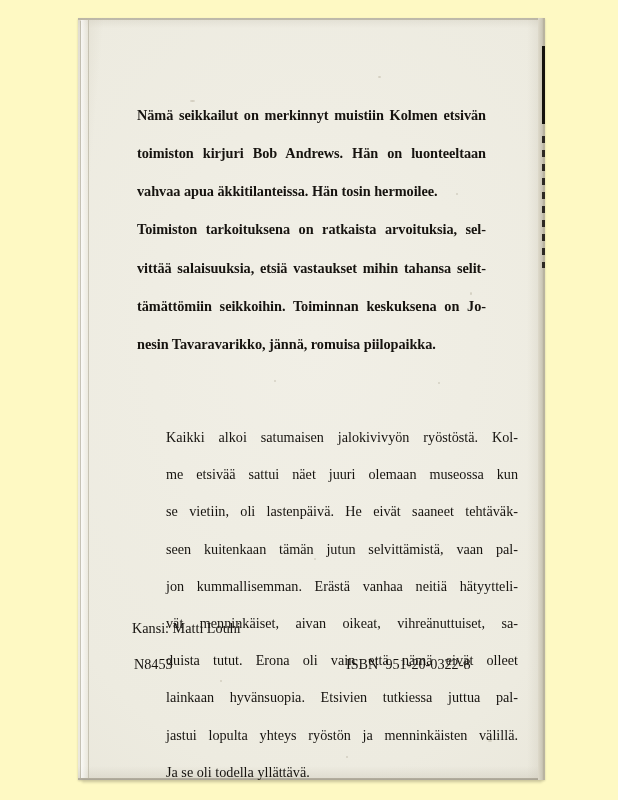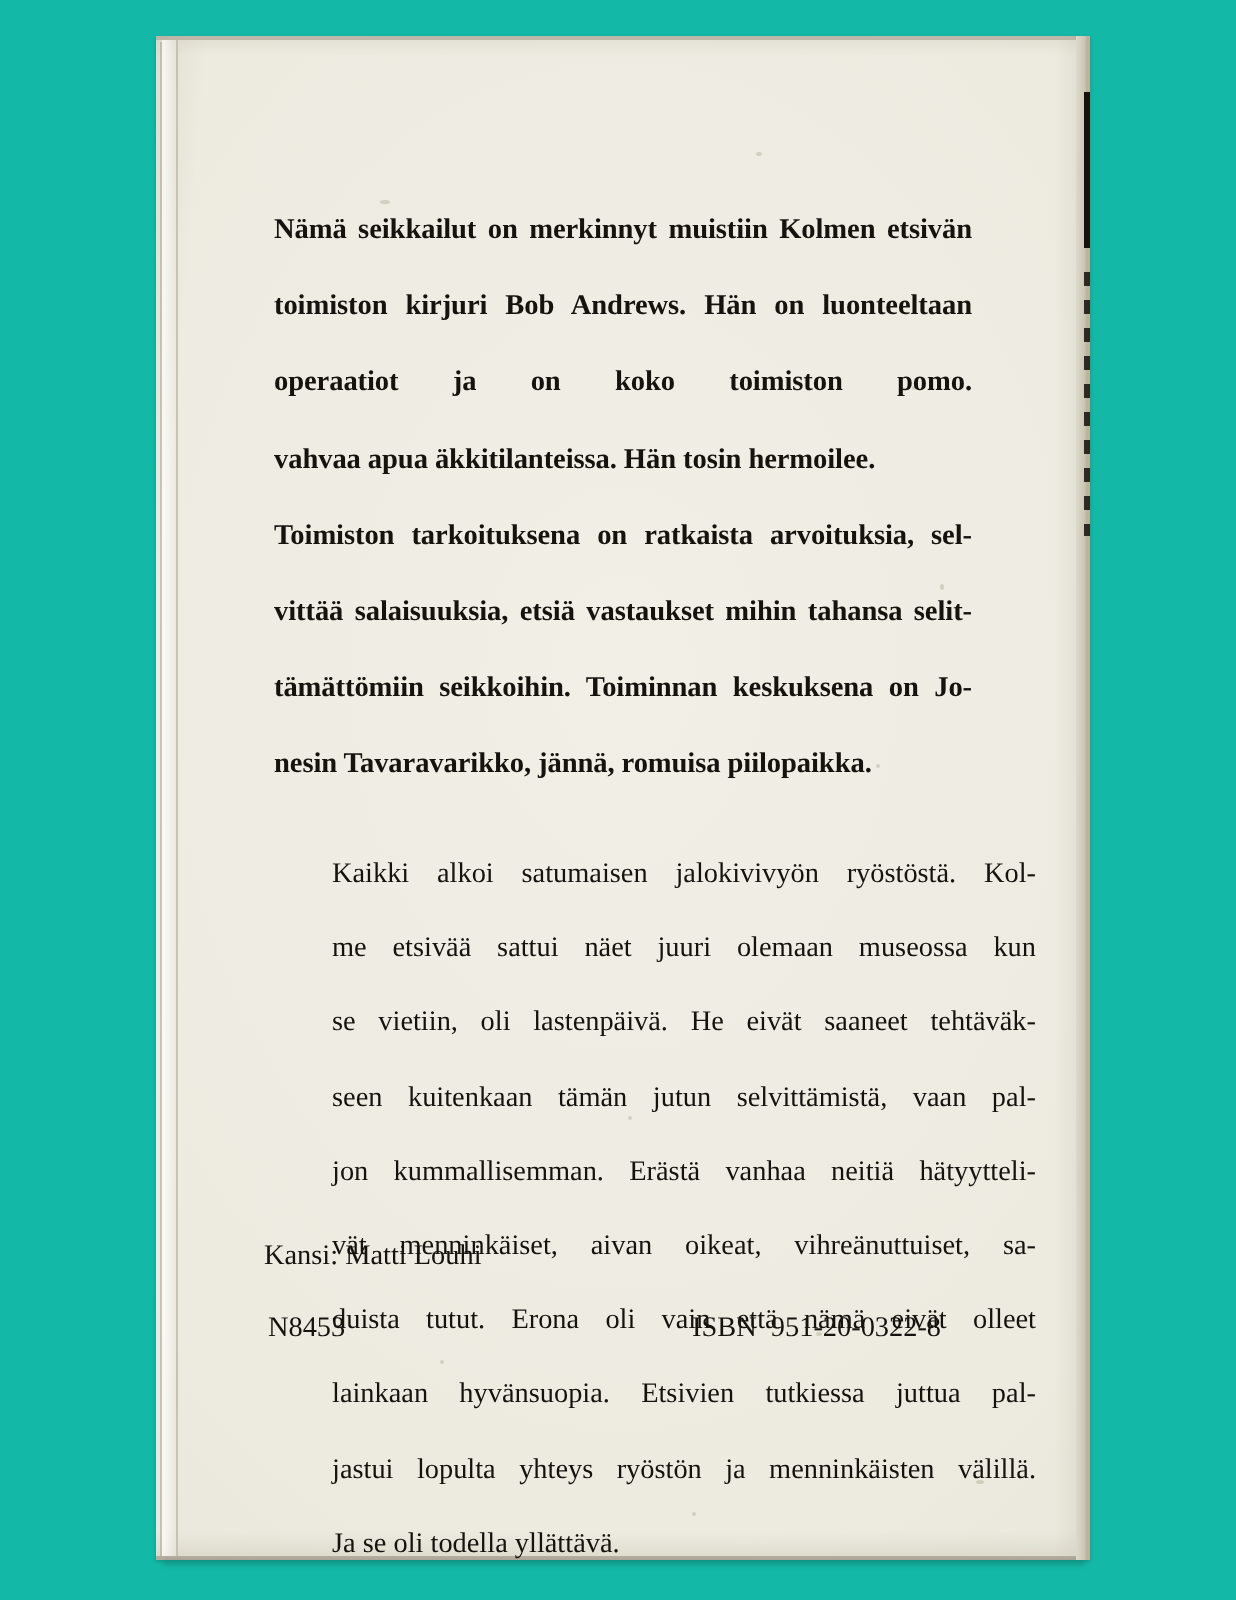--- a/index.html
+++ b/index.html
@@ -13,21 +13,21 @@
     position: relative;
     overflow: hidden;
     font-family: "Liberation Serif", serif;
   }
 
   #page-root {
     position: absolute;
     left: 0; top: 0;
     width: 618px;
     height: 800px;
-    background: #14b8a6;
+    background: #fef9c3;
   }
 
   
   .book {
     position: absolute;
     left: 78px;
     top: 18px;
     width: 467px;
     height: 762px;
     background: #edebe0;
@@ -275,21 +275,20 @@
     <div class="speck" style="left:142px; top:662px; width:2px; height:2px;"></div>
     <div class="speck" style="left:410px; top:722px; width:4px; height:2px;"></div>
     <div class="speck" style="left:268px; top:738px; width:2px; height:2px;"></div>
 
     <div class="text-layer">
 
       <div class="blurb-bold">
         <p>
           <span class="ln">Nämä seikkailut on merkinnyt muistiin Kolmen etsivän</span>
           <span class="ln">toimiston kirjuri Bob Andrews. Hän on luonteeltaan</span>
-          <span class="ln">operaatiot ja on koko toimiston pomo.</span>
           <span class="ln last">vahvaa apua äkkitilanteissa. Hän tosin hermoilee.</span>
         </p>
         <p class="gap">
           <span class="ln">Toimiston tarkoituksena on ratkaista arvoituksia, sel-</span>
           <span class="ln">vittää salaisuuksia, etsiä vastaukset mihin tahansa selit-</span>
           <span class="ln">tämättömiin seikkoihin. Toiminnan keskuksena on Jo-</span>
           <span class="ln last">nesin Tavaravarikko, jännä, romuisa piilopaikka.</span>
         </p>
       </div>
 

